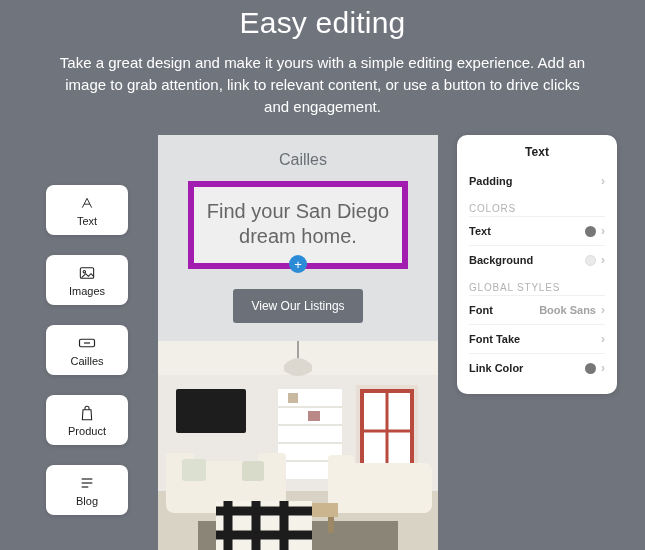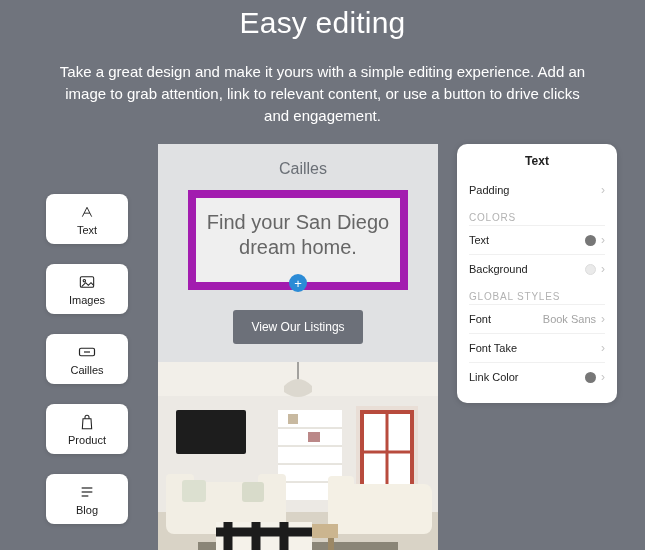--- a/index.html
+++ b/index.html
@@ -9,21 +9,21 @@
     background: #70747d;
     font-family: -apple-system, BlinkMacSystemFont, "Segoe UI", Arial, sans-serif;
     overflow: hidden;
     color: #fff;
   }
   .hero { text-align: center; padding-top: 6px; }
   .hero h1 {
     font-weight: 500;
     font-size: 30px;
     letter-spacing: 0.2px;
-    margin-bottom: 21px;
+    margin-bottom: 12px;
   }
   .hero p {
     font-size: 15px;
     line-height: 1.45;
     max-width: 530px;
     margin: 0 auto;
   }
   .stage { position: relative; width: 100%; height: 430px; margin-top: 16px; }
 
   
@@ -63,23 +63,23 @@
   }
   .site-title {
     text-align: center;
     color: #6a6f76;
     font-size: 16px;
     padding: 16px 0 12px;
     margin-left: 10px;
   }
   .selected-block {
     margin: 0 30px;
-    border: 8px solid #a21caf;
+    border: 6px solid #a21caf;
     background: #efefef;
-    padding: 12px 10px 22px;
+    padding: 12px 10px 14px;
     position: relative;
   }
   .selected-block .headline {
     text-align: center;
     color: #666;
     font-size: 20px;
     line-height: 1.25;
   }
   .add-dot {
     position: absolute;
@@ -131,20 +131,21 @@
     font-weight: 600;
     margin-bottom: 8px;
   }
   .row {
     display: flex;
     align-items: center;
     justify-content: space-between;
     padding: 7px 0;
     border-top: 1px solid #f0f0f0;
     cursor: pointer;
+    font-weight: bold;
   }
   .row:first-of-type { border-top: none; }
   .row .r-lbl { color: #222; }
   .row .tail { display:flex; align-items:center; gap:5px; color:#a3a3a3; }
   .section-label {
     font-size: 10px;
     letter-spacing: 0.8px;
     color: #b2b2b2;
     margin-top: 8px;
     margin-bottom: 2px;

